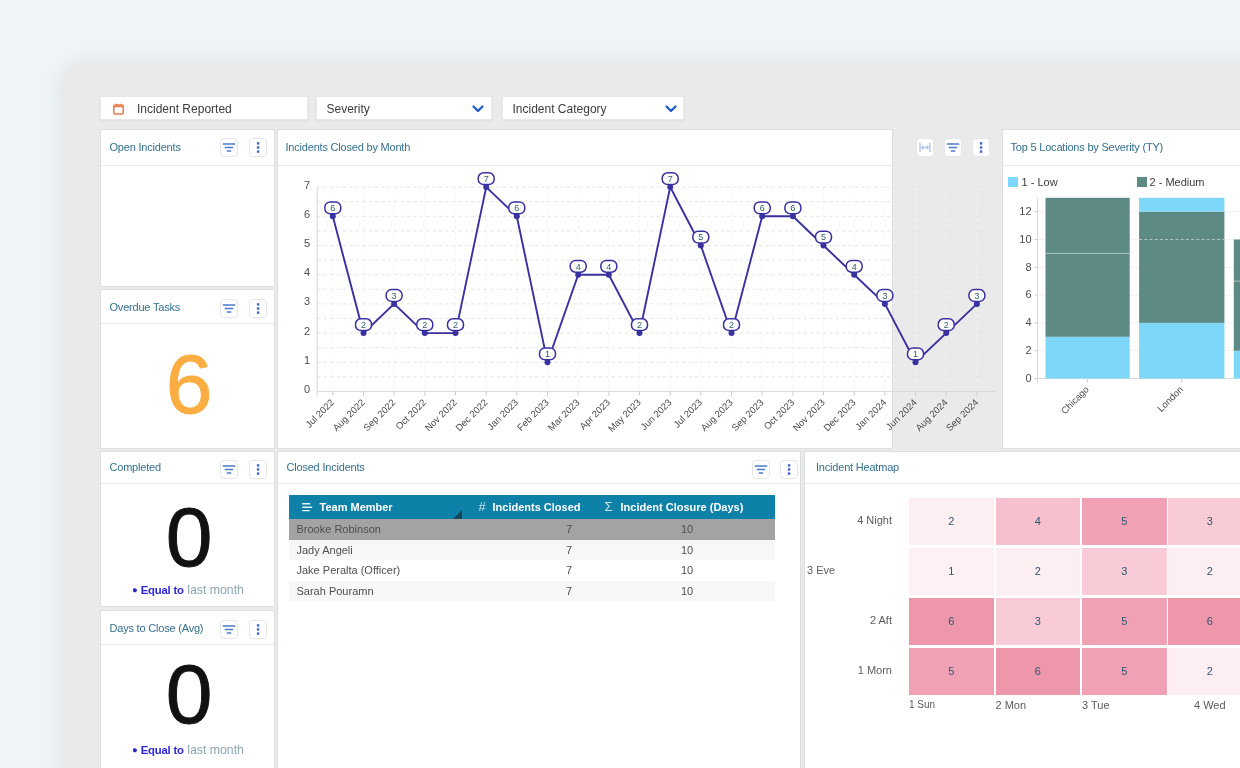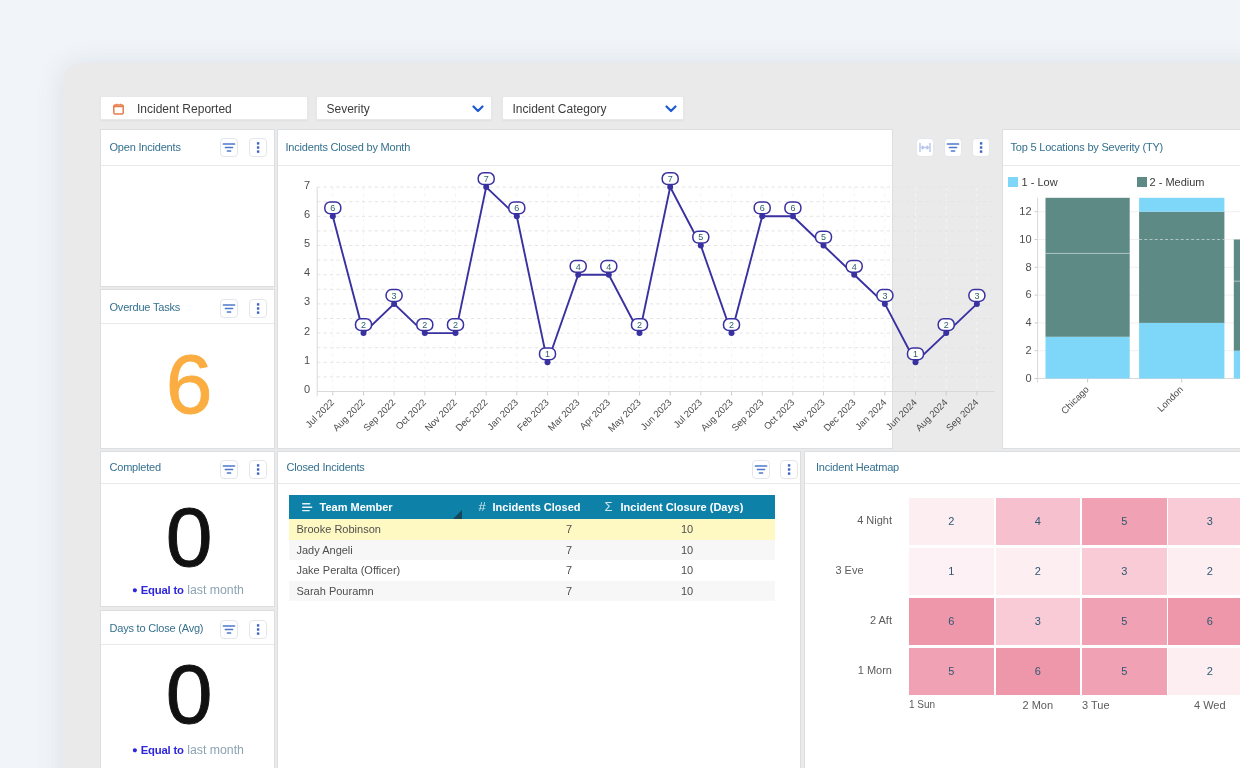--- a/index.html
+++ b/index.html
@@ -400,21 +400,21 @@
           <line x1="0.7" y1="8.6" x2="7.2" y2="8.6"></line>
         </g>
       </svg>
   <span class="abs thdr" style="left:31px;top:6px">Team Member</span>
   <div class="abs" style="left:164px;top:15px;width:0;height:0;border-left:9px solid transparent;border-bottom:9px solid #16455c"></div>
   <span class="abs" style="left:190px;top:4px;font-size:13px;color:#cfe6ee;font-weight:400">#</span>
   <span class="abs thdr" style="left:204px;top:6px">Incidents Closed</span>
   <span class="abs" style="left:316px;top:4px;font-size:13px;color:#cfe6ee;font-weight:400">Σ</span>
   <span class="abs thdr" style="left:332px;top:6px">Incident Closure (Days)</span>
 </div>
-<div class="abs" style="left:10.5px;top:67.5px;width:486.8px;height:20.6px;background:#fef9c3">
+<div class="abs" style="left:10.5px;top:67.5px;width:486.8px;height:20.6px;background:#a3a3a3">
 <span class="abs" style="left:8px;top:4.2px;font-size:11px;color:#4e4e4e">Brooke Robinson</span>
 <span class="abs" style="left:260.5px;top:4.2px;width:40px;text-align:center;font-size:11px;color:#4e4e4e">7</span>
 <span class="abs" style="left:378.5px;top:4.2px;width:40px;text-align:center;font-size:11px;color:#4e4e4e">10</span>
     </div>
     <div class="abs" style="left:10.5px;top:88.1px;width:486.8px;height:20.6px;background:#f7f7f7">
 <span class="abs" style="left:8px;top:4.2px;font-size:11px;color:#4e4e4e">Jady Angeli</span>
 <span class="abs" style="left:260.5px;top:4.2px;width:40px;text-align:center;font-size:11px;color:#4e4e4e">7</span>
 <span class="abs" style="left:378.5px;top:4.2px;width:40px;text-align:center;font-size:11px;color:#4e4e4e">10</span>
     </div>
     <div class="abs" style="left:10.5px;top:108.7px;width:486.8px;height:20.6px;background:#ffffff">
@@ -442,19 +442,19 @@
     <div class="abs" style="left:362.5px;top:96.5px;width:84.5px;height:46.5px;background:#fdeef2;text-align:center;line-height:46.5px;font-size:11px;color:#2d5871">2</div>
     <div class="abs" style="left:104.0px;top:146.5px;width:84.5px;height:46.5px;background:#ee96aa;text-align:center;line-height:46.5px;font-size:11px;color:#2d5871">6</div>
     <div class="abs" style="left:190.5px;top:146.5px;width:84.5px;height:46.5px;background:#f8cbd6;text-align:center;line-height:46.5px;font-size:11px;color:#2d5871">3</div>
     <div class="abs" style="left:277.0px;top:146.5px;width:84.5px;height:46.5px;background:#f0a2b4;text-align:center;line-height:46.5px;font-size:11px;color:#2d5871">5</div>
     <div class="abs" style="left:362.5px;top:146.5px;width:84.5px;height:46.5px;background:#ee96aa;text-align:center;line-height:46.5px;font-size:11px;color:#2d5871">6</div>
     <div class="abs" style="left:104.0px;top:196.5px;width:84.5px;height:46.5px;background:#f0a2b4;text-align:center;line-height:46.5px;font-size:11px;color:#2d5871">5</div>
     <div class="abs" style="left:190.5px;top:196.5px;width:84.5px;height:46.5px;background:#ee96aa;text-align:center;line-height:46.5px;font-size:11px;color:#2d5871">6</div>
     <div class="abs" style="left:277.0px;top:196.5px;width:84.5px;height:46.5px;background:#f0a2b4;text-align:center;line-height:46.5px;font-size:11px;color:#2d5871">5</div>
     <div class="abs" style="left:362.5px;top:196.5px;width:84.5px;height:46.5px;background:#fdeef2;text-align:center;line-height:46.5px;font-size:11px;color:#2d5871">2</div>
     <div class="abs" style="left:2px;top:62.8px;width:85px;text-align:right;font-size:11px;color:#5c5c5c">4 Night</div>
-    <div class="abs" style="left:2px;top:112.8px;width:85px;text-align:center;font-size:11px;color:#5c5c5c">3 Eve</div>
+    <div class="abs" style="left:2px;top:112.8px;width:85px;text-align:left;font-size:11px;color:#5c5c5c">3 Eve</div>
     <div class="abs" style="left:2px;top:162.8px;width:85px;text-align:right;font-size:11px;color:#5c5c5c">2 Aft</div>
     <div class="abs" style="left:2px;top:212.8px;width:85px;text-align:right;font-size:11px;color:#5c5c5c">1 Morn</div>
     <div class="abs" style="left:104.0px;top:247.0px;width:84.5px;font-size:10px;color:#5c5c5c">1 Sun</div>
-    <div class="abs" style="left:190.5px;top:247.0px;width:84.5px;text-align:center;font-size:11px;color:#5c5c5c">2 Mon</div>
+    <div class="abs" style="left:190.5px;top:247.0px;width:84.5px;font-size:11px;color:#5c5c5c">2 Mon</div>
     <div class="abs" style="left:277.0px;top:247.0px;width:84.5px;text-align:left;font-size:11px;color:#5c5c5c">3 Tue</div>
     <div class="abs" style="left:362.5px;top:247.0px;width:84.5px;text-align:center;font-size:11px;color:#5c5c5c">4 Wed</div>
 </div>
 </body></html>

